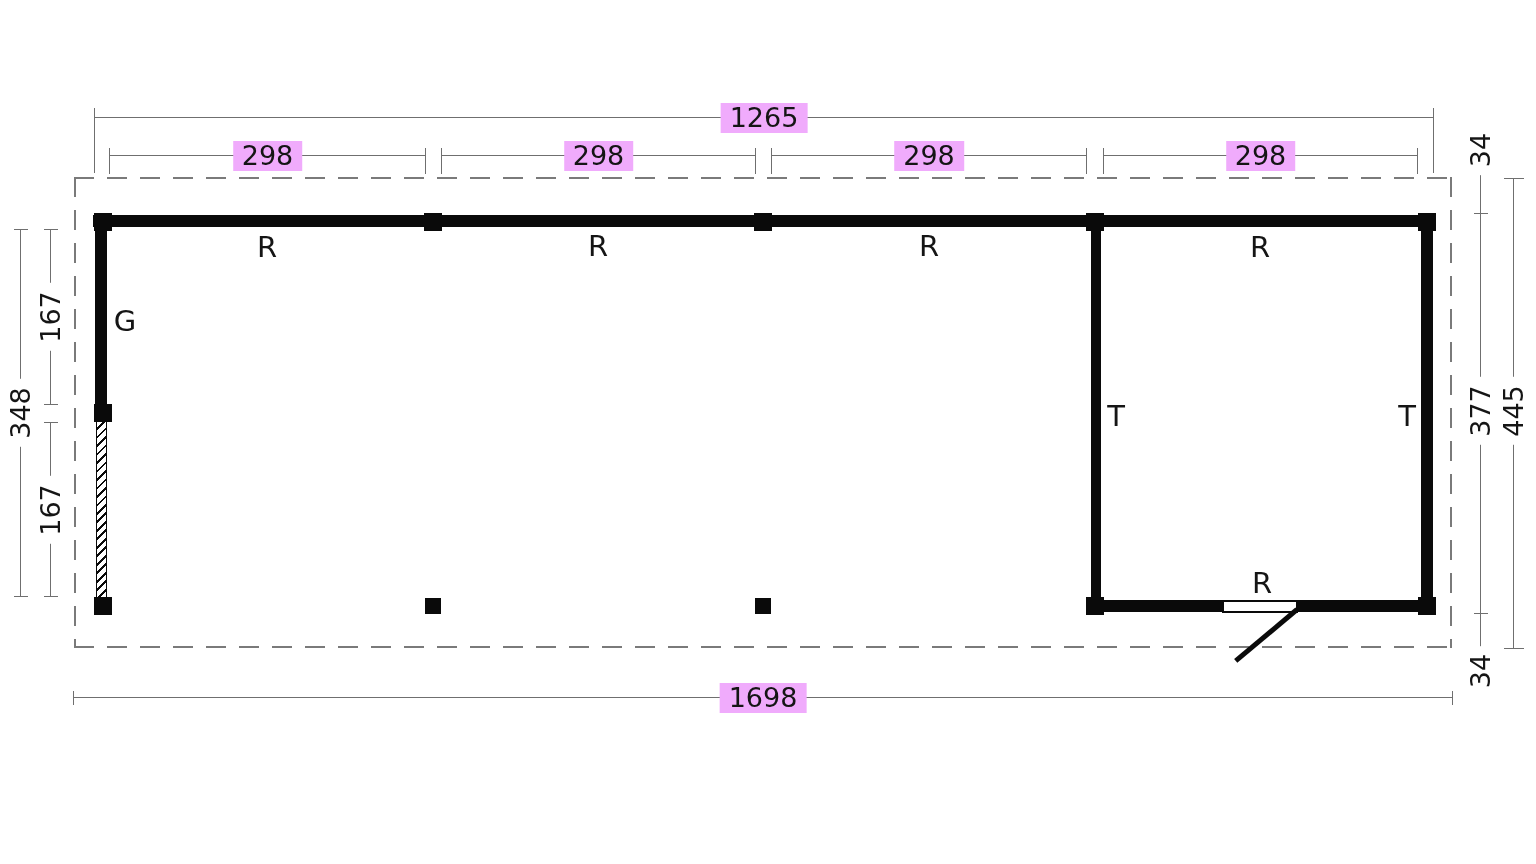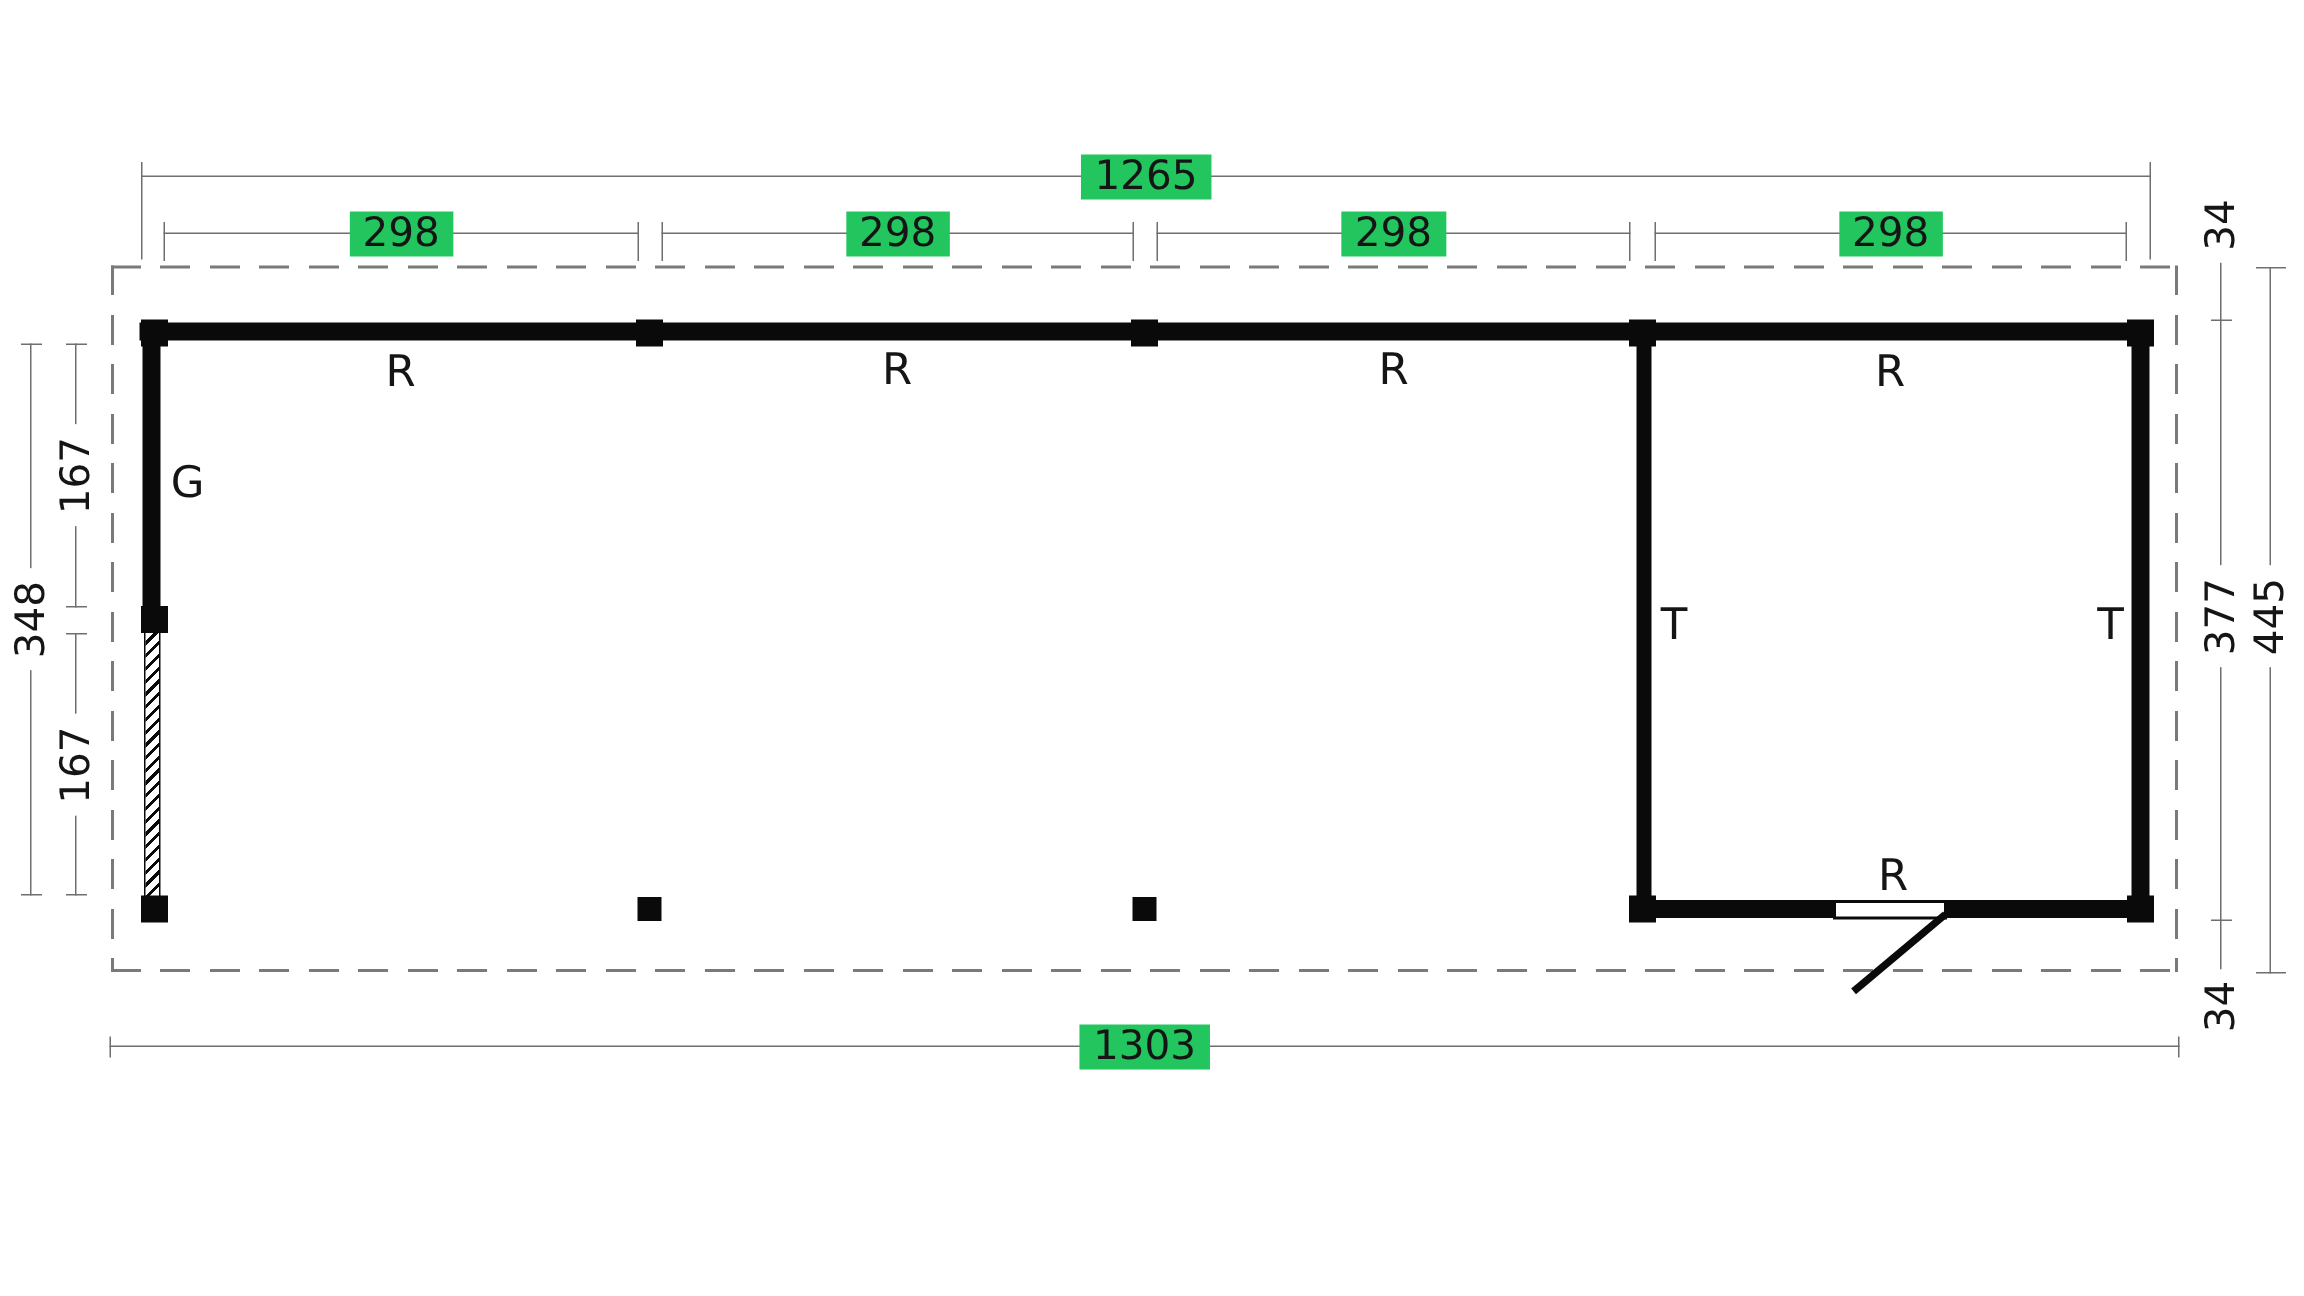--- a/index.html
+++ b/index.html
@@ -15,21 +15,21 @@
   .hatch{position:absolute;box-sizing:border-box;border:1px solid var(--wall);
          background:repeating-linear-gradient(135deg,#fff 0 4px,var(--wall) 4px 6px);}
   
   .door-leaf{position:absolute;box-sizing:border-box;background:#fff;border:2px solid var(--wall);}
   .door-swing{position:absolute;width:80px;height:5px;background:var(--wall);transform-origin:0 50%;transform:rotate(140deg);}
   
   .dimh{position:absolute;border-top:1px solid var(--dim);}
   .dimv{position:absolute;border-left:1px solid var(--dim);}
   .tv{position:absolute;width:1px;background:var(--dim);}   
   .th{position:absolute;height:1px;background:var(--dim);}  
-  .hlab{position:absolute;left:50%;top:0;transform:translate(-50%,-50%);background:#22c55e;
+  .hlab{position:absolute;left:50%;top:0;transform:translate(-50%,-50%);background:#f0abfc;
         padding:0 9px;font-size:27px;line-height:30px;white-space:nowrap;}
   .vlab{position:absolute;left:0;transform:translate(-50%,-50%) rotate(-90deg);background:#fff;
         padding:1px 8px;font-size:27px;line-height:30px;white-space:nowrap;}
   .plabel{position:absolute;transform:translate(-50%,-50%);font-size:29px;line-height:30px;}
 </style>
 </head>
 <body>
 
 <div id="plan" style="color: rgb(21, 21, 21);">
 
@@ -85,21 +85,21 @@
   </div>
   <div class="dimh" style="left:1103px;top:155px;width:315px">
     <span class="tv" style="left:0;top:-8px;height:26px"></span>
     <span class="tv" style="right:0;top:-8px;height:26px"></span>
     <span class="hlab">298</span>
   </div>
 
   <div class="dimh" style="left:73px;top:697px;width:1380px">
     <span class="tv" style="left:0;top:-7px;height:14px"></span>
     <span class="tv" style="right:0;top:-7px;height:14px"></span>
-    <span class="hlab">1303</span>
+    <span class="hlab">1698</span>
   </div>
 
   <div class="dimv" style="left:20px;top:229px;height:368px">
     <span class="th" style="left:-7px;top:0;width:14px"></span>
     <span class="th" style="left:-7px;bottom:0;width:14px"></span>
     <span class="vlab" style="top:50%">348</span>
   </div>
   <div class="dimv" style="left:50px;top:229px;height:176px">
     <span class="th" style="left:-7px;top:0;width:14px"></span>
     <span class="th" style="left:-7px;bottom:0;width:14px"></span>

